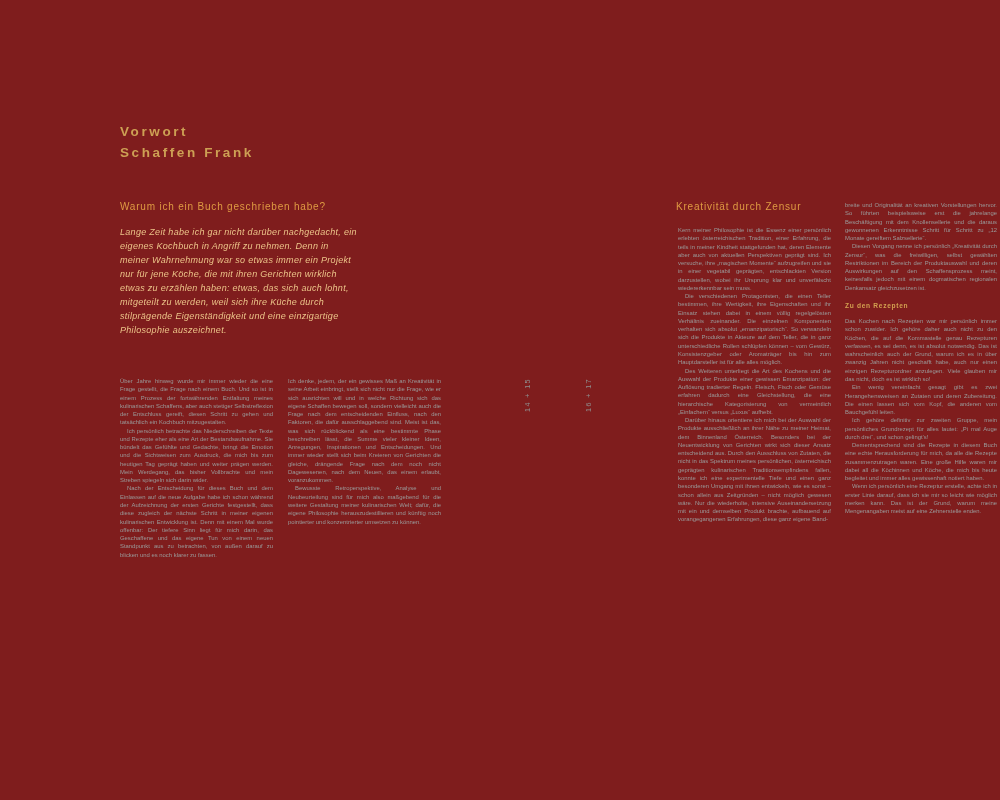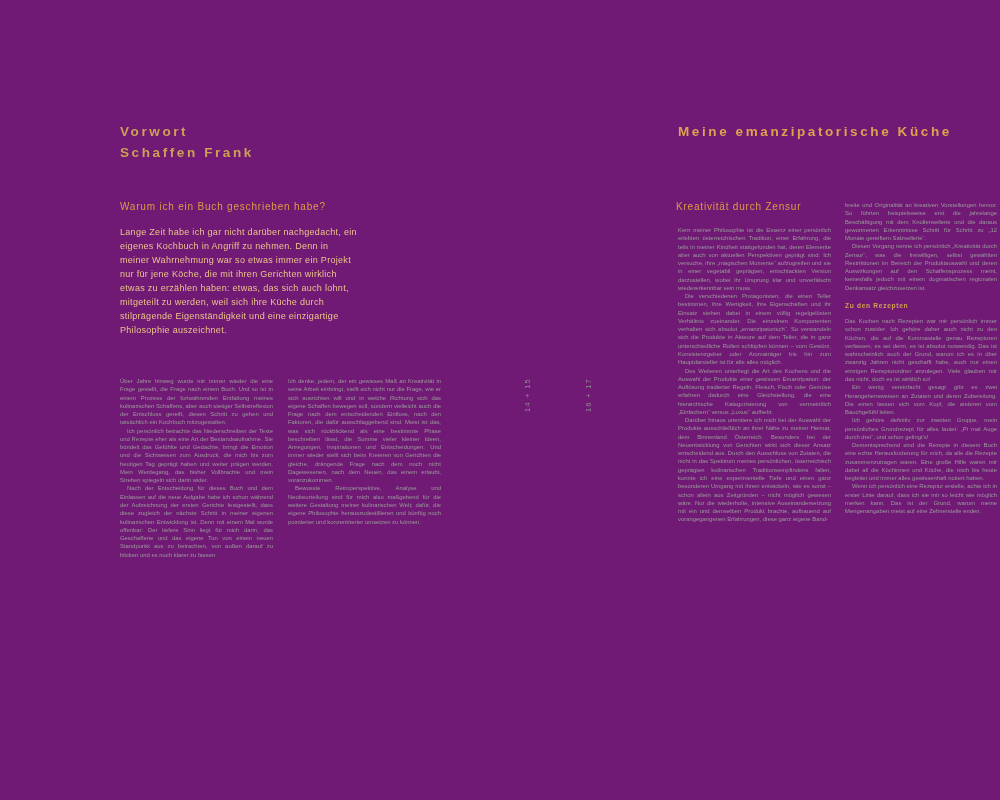--- a/index.html
+++ b/index.html
@@ -8,21 +8,21 @@
     width: 1000px;
     height: 800px;
     background: #ffffff;
     font-family: "Liberation Sans", sans-serif;
     overflow: hidden;
   }
   .spread {
     position: relative;
     width: 1000px;
     height: 800px;
-    background: #701a75;
+    background: #7f1d1d;
   }
   .abs { position: absolute; }
 
   
   .page-title {
     font-size: 13.5px;
     font-weight: bold;
     letter-spacing: 2.6px;
     line-height: 1.55;
     color: #cda054;
@@ -41,21 +41,21 @@
 
   
   .lead {
     width: 237px;
     font-size: 9px;
     line-height: 1.55;
     letter-spacing: 0.3px;
     color: #ecc489;
     text-align: left;
   }
-  .lead p { margin: 0 0 13px 0; }
+  .lead p { margin: 0 0 13px 0; font-style: italic; }
 
   
   .body-col {
     width: 153px;
     font-size: 5.9px;
     line-height: 1.4;
     color: #9a9a9a;
     text-align: justify;
   }
   .body-col p { margin: 0; }
@@ -110,21 +110,20 @@
         <p>Ich denke, jedem, der ein gewisses Maß an Kreativität in seine Arbeit einbringt, stellt sich nicht nur die Frage, wie er sich ausrichten will und in welche Richtung sich das eigene Schaffen bewegen soll, sondern vielleicht auch die Frage nach dem entscheidenden Einfluss, nach den Faktoren, die dafür ausschlaggebend sind. Meist ist das, was sich rückblickend als eine bestimmte Phase beschreiben lässt, die Summe vieler kleiner Ideen, Anregungen, Inspirationen und Entscheidungen. Und immer wieder stellt sich beim Kreieren von Gerichten die gleiche, drängende Frage nach dem noch nicht Dagewesenen, nach dem Neuen, das einem erlaubt, voranzukommen.</p>
         <p>Bewusste Retroperspektive, Analyse und Neubeurteilung sind für mich also maßgebend für die weitere Gestaltung meiner kulinarischen Welt; dafür, die eigene Philosophie herauszudestillieren und künftig noch pointierter und konzentrierter umsetzen zu können.</p>
       </div>
   </div>
 
   <div class="abs folio" style="left:523px; top:378px;">14 + 15</div>
 
   <div class="abs folio" style="left:584px; top:378px;">16 + 17</div>
 
   <div class="abs" style="left:678px; top:122px;">
-    <div class="page-title right">Meine emanzipatorische Küche</div>
   </div>
 
   <div class="abs section-heading" style="left:676px; top:201px;">Kreativität durch Zensur</div>
 
   <div class="abs body-col" style="left:678px; top:226px;">
     <div class="block">
         <p>Kern meiner Philosophie ist die Essenz einer persönlich erlebten österreichischen Tradition, einer Erfahrung, die teils in meiner Kindheit stattgefunden hat, deren Elemente aber auch von aktuellen Perspektiven geprägt sind. Ich versuche, ihre „magischen Momente“ aufzugreifen und sie in einer vegetabil geprägten, entschlackten Version darzustellen, wobei ihr Ursprung klar und unverfälscht wiedererkennbar sein muss.</p>
         <p>Die verschiedenen Protagonisten, die einen Teller bestimmen, ihre Wertigkeit, ihre Eigenschaften und ihr Einsatz stehen dabei in einem völlig regelgelösten Verhältnis zueinander. Die einzelnen Komponenten verhalten sich absolut „emanzipatorisch“. So verwandeln sich die Produkte in Akteure auf dem Teller, die in ganz unterschiedliche Rollen schlüpfen können – vom Gewürz, Konsistenzgeber oder Aromaträger bis hin zum Hauptdarsteller ist für alle alles möglich.</p>
         <p>Des Weiteren unterliegt die Art des Kochens und die Auswahl der Produkte einer gewissen Emanzipation: der Auflösung tradierter Regeln. Fleisch, Fisch oder Gemüse erfahren dadurch eine Gleichstellung, die eine hierarchische Kategorisierung von vermeintlich „Einfachem“ versus „Luxus“ aufhebt.</p>
         <p>Darüber hinaus orientiere ich mich bei der Auswahl der Produkte ausschließlich an ihrer Nähe zu meiner Heimat, dem Binnenland Österreich. Besonders bei der Neuentwicklung von Gerichten wirkt sich dieser Ansatz entscheidend aus. Durch den Ausschluss von Zutaten, die nicht in das Spektrum meines persönlichen, österreichisch geprägten kulinarischen Traditionsempfindens fallen, konnte ich eine experimentelle Tiefe und einen ganz besonderen Umgang mit ihnen entwickeln, wie es sonst – schon allein aus Zeitgründen – nicht möglich gewesen wäre. Nur die wiederholte, intensive Auseinandersetzung mit ein und demselben Produkt brachte, aufbauend auf vorangegangenen Erfahrungen, diese ganz eigene Band-</p>

